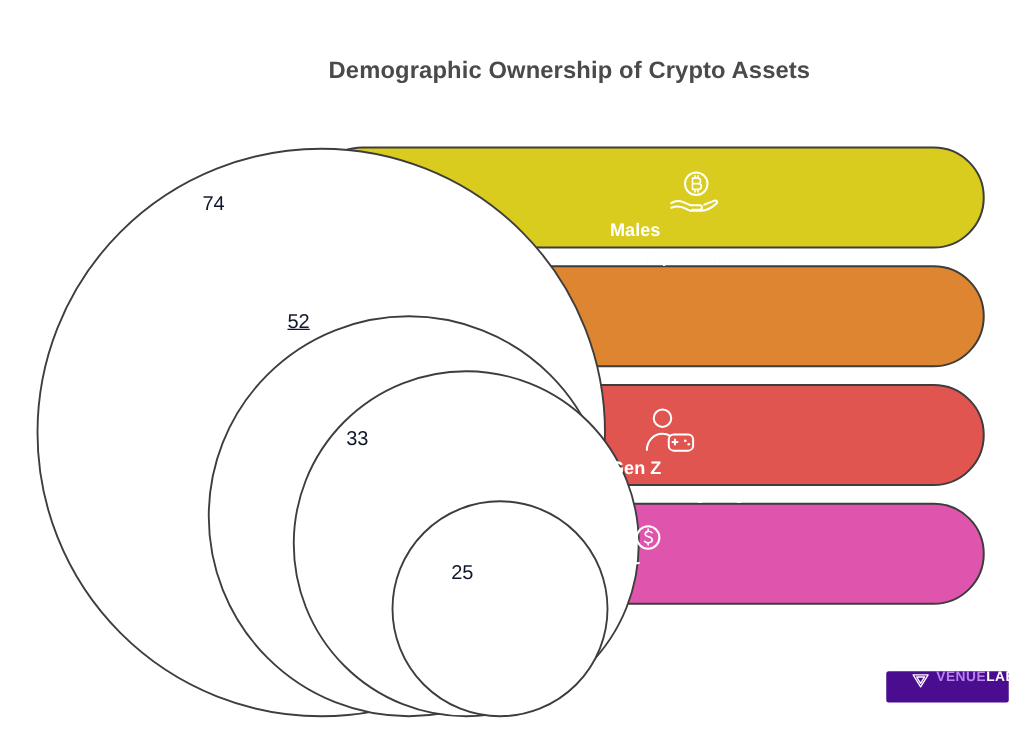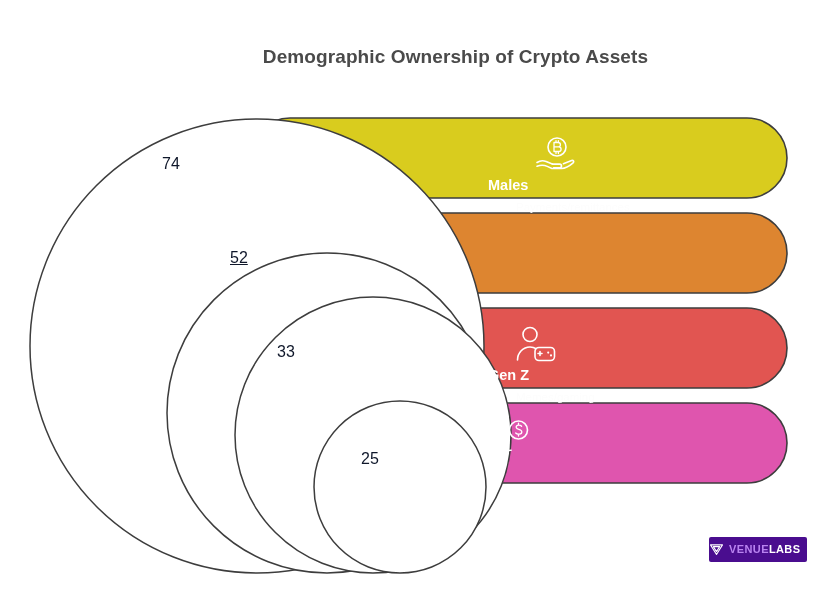--- a/index.html
+++ b/index.html
@@ -91,22 +91,21 @@
   
   #logo {
     position: absolute;
     left: 709px;
     top: 537px;
     width: 98px;
     height: 25px;
     background: #4a0d8f;
     border-radius: 2px;
     display: flex;
-    align-items: center;
-    padding-left: 0;
+    padding-left: 20px;
     box-sizing: border-box;
   }
   #logo-mark {
     width: 15px;
     height: 15px;
     flex: 0 0 15px;
     margin-right: 5px;
   }
   #logo-text {
     font-size: 11px;

